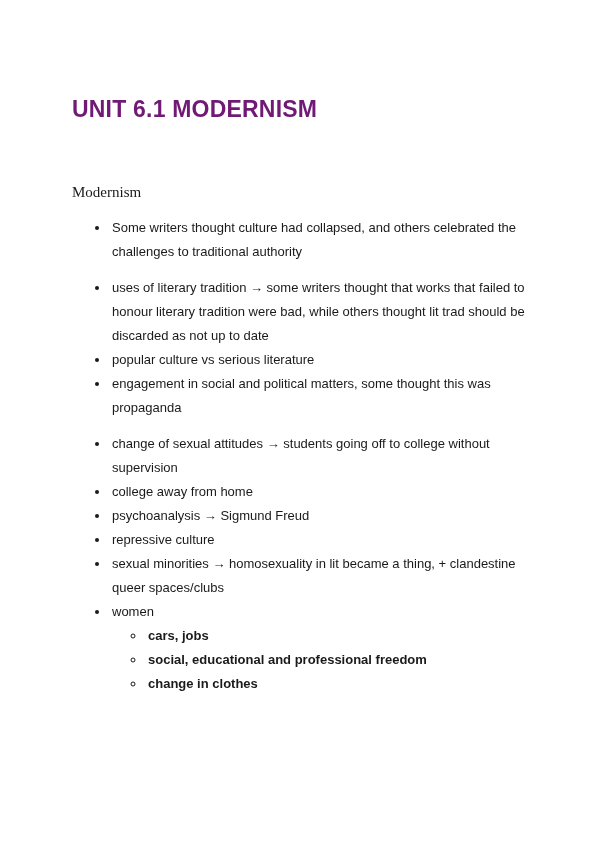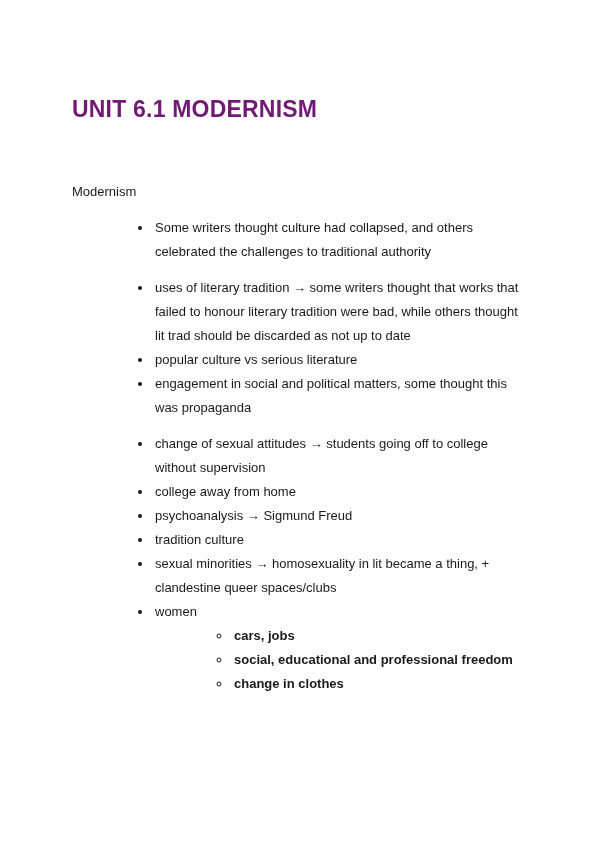--- a/index.html
+++ b/index.html
@@ -21,35 +21,35 @@
   }
   .doc-title {
     font-size: 23px;
     font-weight: 700;
     margin: 0 0 56px 0;
     color: #701a75;
     letter-spacing: 0.2px;
     line-height: 1.2;
   }
   .para {
-    font-size: 13px;
+    font-size: 15px;
     line-height: 24px;
     margin: 12px 0;
     font-weight: 400;
+    font-family: Liberation Serif, serif;
   }
   ul.bullets {
     list-style: disc;
     margin: 12px 0;
     padding-left: 38px;
     font-size: 13px;
     line-height: 24px;
   }
   ul.bullets li {
     padding-left: 2px;
-    margin-left: 43px;
   }
   ul.sub-bullets {
     list-style: circle;
     margin: 0;
     padding-left: 34px;
     font-size: 13px;
     line-height: 24px;
     font-weight: bold;
   }
 </style>
@@ -68,21 +68,21 @@
   <ul class="bullets">
     <li>uses of literary tradition → some writers thought that works that failed to honour literary tradition were bad, while others thought lit trad should be discarded as not up to date</li>
     <li>popular culture vs serious literature</li>
     <li>engagement in social and political matters, some thought this was propaganda</li>
   </ul>
 
   <ul class="bullets">
     <li>change of sexual attitudes → students going off to college without supervision</li>
     <li>college away from home</li>
     <li>psychoanalysis → Sigmund Freud</li>
-    <li>tradition culture</li>
+    <li>repressive culture</li>
     <li>sexual minorities → homosexuality in lit became a thing, + clandestine queer spaces/clubs</li>
     <li>
       <span>women</span>
       <ul class="sub-bullets">
         <li>cars, jobs</li>
         <li>social, educational and professional freedom</li>
         <li>change in clothes</li>
       </ul>
     </li>
   </ul>

